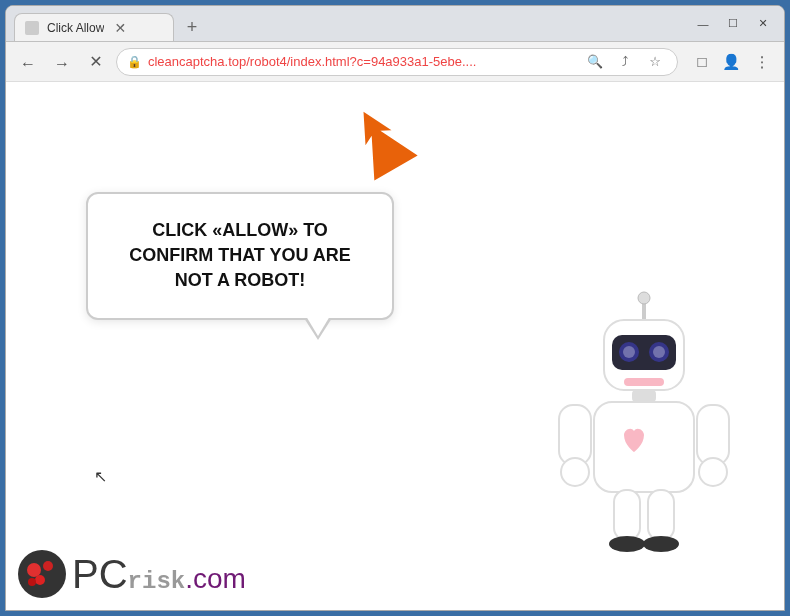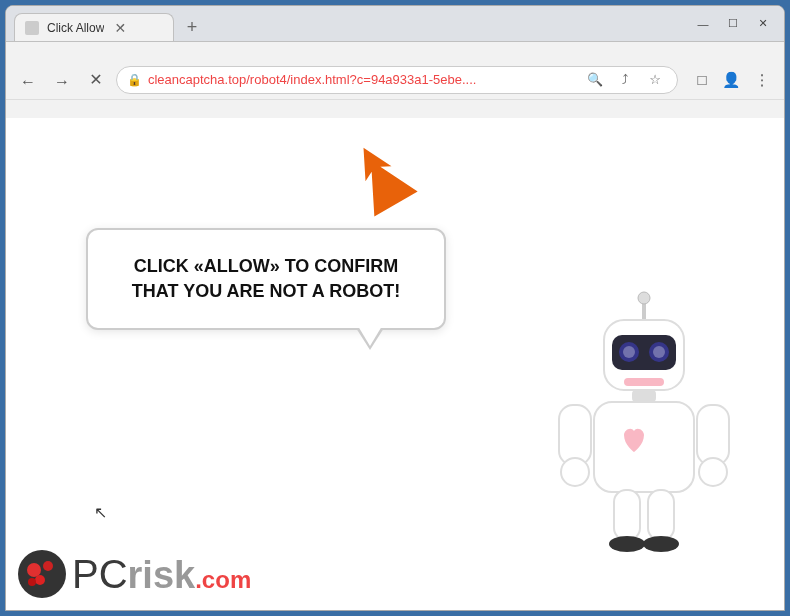--- a/index.html
+++ b/index.html
@@ -15,21 +15,20 @@
     .browser-window {
       width: 780px;
       height: 606px;
       margin: 5px;
       background: #f2f2f2;
       border-radius: 8px 8px 0 0;
       overflow: hidden;
       border: 1px solid #aaa;
       display: flex;
       flex-direction: column;
-      gap: 18px;
     }
 
     
     .title-bar {
       background: #dee1e6;
       height: 36px;
       display: flex;
       align-items: center;
       padding: 0 8px;
       border-bottom: 1px solid #c0c0c0;
@@ -226,21 +225,21 @@
     .arrow-svg {
       width: 80px;
       height: 80px;
     }
 
     
     .speech-bubble {
       position: absolute;
       top: 110px;
       left: 80px;
-      width: 360px;
+      width: 308px;
       background: white;
       border: 2px solid #ccc;
       border-radius: 12px;
       padding: 24px 20px;
       box-shadow: 0 2px 10px rgba(0,0,0,0.1);
     }
 
     .speech-bubble::after {
       content: '';
       position: absolute;
@@ -407,20 +406,20 @@
     <div class="pcrisk-logo">
 
       <svg class="logo-icon" viewBox="0 0 52 52">
         <circle cx="26" cy="26" r="24" fill="#333"></circle>
         <circle cx="18" cy="22" r="7" fill="#e03030"></circle>
         <circle cx="32" cy="18" r="5" fill="#cc2222"></circle>
         <circle cx="24" cy="32" r="5" fill="#dd2222"></circle>
         <circle cx="16" cy="34" r="4" fill="#bb1111"></circle>
       </svg>
       <div>
-        <span style="font-size:40px; font-weight:400; color:#3a3a3a; font-family:Arial,sans-serif;">PC</span><span style="font-size:38px; font-weight:900; color:#999; font-family:Liberation Sans, sans-serif;">risk</span><span style="font-size:24px; font-weight:700; color:#ef4444; font-family:Arial,sans-serif;">.com</span>
+        <span style="font-size:40px; font-weight:400; color:#3a3a3a; font-family:Arial,sans-serif;">PC</span><span style="font-size:24px; font-weight:900; color:#999; font-family:Liberation Mono, monospace;">risk</span><span style="font-size:28px; font-weight:400; color:#701a75; font-family:Arial,sans-serif;">.com</span>
       </div>
     </div>
 
     <div class="cursor">↖</div>
 
   </div>
 </div>
 
 </body></html>

